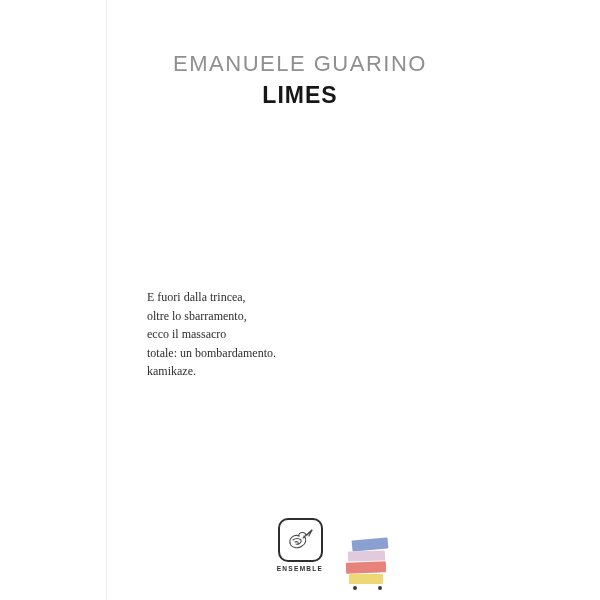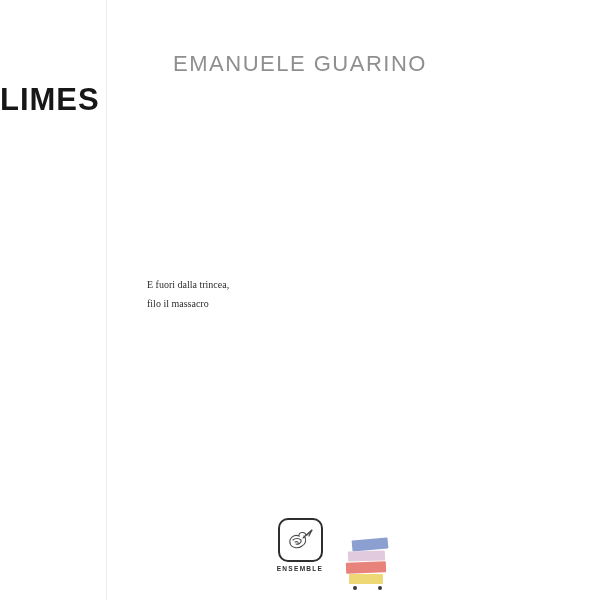--- a/index.html
+++ b/index.html
@@ -10,28 +10,28 @@
   .cover-edge{
     position:absolute;left:106px;top:0;width:1px;height:600px;
     background:#ededed;
   }
   .author{
     position:absolute;left:0;right:0;top:51px;text-align:center;
     font-size:22px;font-weight:400;letter-spacing:1.5px;color:#8f8f8f;
     font-family:"Liberation Sans",sans-serif;
   }
   .booktitle{
-    position:absolute;left:0;right:0;top:82px;
-    font-size:31px;font-weight:800;letter-spacing:1px;color:#171717;
+    position:absolute;left:0;right:0;top:82px;text-align:center;
+    font-size:23px;font-weight:800;letter-spacing:1px;color:#171717;
     font-family:"Liberation Sans",sans-serif;
   }
   .poem{
-    position:absolute;left:147px;top:276px;
+    position:absolute;left:147px;top:288px;
     font-family:"Liberation Serif","DejaVu Serif",serif;
-    font-size:10px;line-height:18.6px;color:#2d2d2d;
+    font-size:12px;line-height:18.6px;color:#2d2d2d;
   }
   .poem .line{display:block;}
   
   .ensemble{position:absolute;left:276px;top:518px;width:48px;text-align:center;}
   .ensemble-box{
     width:41px;height:40px;margin:0 auto;border:2.5px solid #2e2e2e;
     border-radius:10px;display:flex;align-items:center;justify-content:center;
     background:#ffffff;
   }
   .ensemble-label{
@@ -68,21 +68,24 @@
 <div class="canvas">
 
   <div class="cover-edge"></div>
 
   <div class="author">EMANUELE GUARINO</div>
 
   <div class="booktitle">LIMES</div>
 
   <div class="poem">
     <span class="line">E fuori dalla trincea,</span>
-    <span class="line">filo il massacro</span>
+    <span class="line">oltre lo sbarramento,</span>
+    <span class="line">ecco il massacro</span>
+    <span class="line">totale: un bombardamento.</span>
+    <span class="line">kamikaze.</span>
   </div>
 
   <div class="ensemble">
     <div class="ensemble-box">
       <svg class="sketch" width="30" height="28" viewBox="0 0 30 28">
         <g fill="none" stroke="#4a4a4a" stroke-width="1.1" stroke-linecap="round">
           <path d="M5 17 C4 12, 9 8, 14 10 C13 6, 20 5, 21 9"></path>
           <path d="M5 17 C6 22, 13 23, 17 20 C21 18, 22 13, 19 10"></path>
           <path d="M8 14 C10 12, 14 12, 16 14 C17 16, 14 19, 11 18"></path>
           <path d="M10 16 C12 15, 14 16, 13 18"></path>

